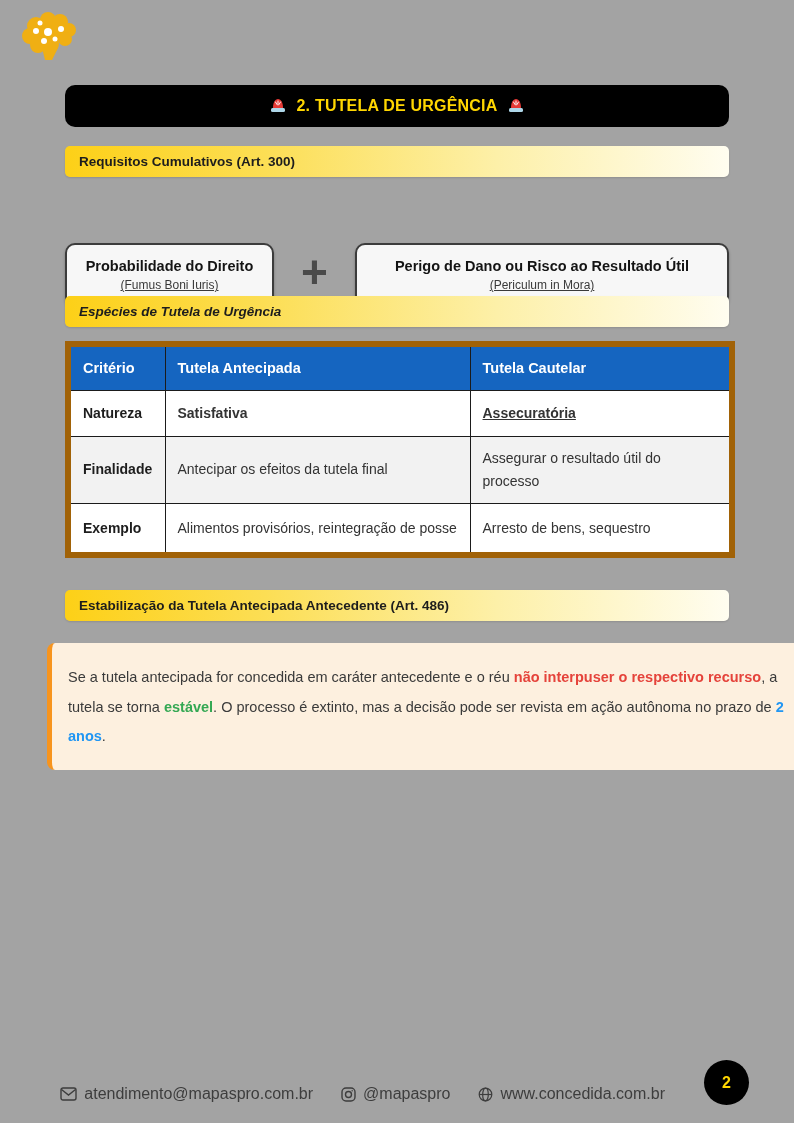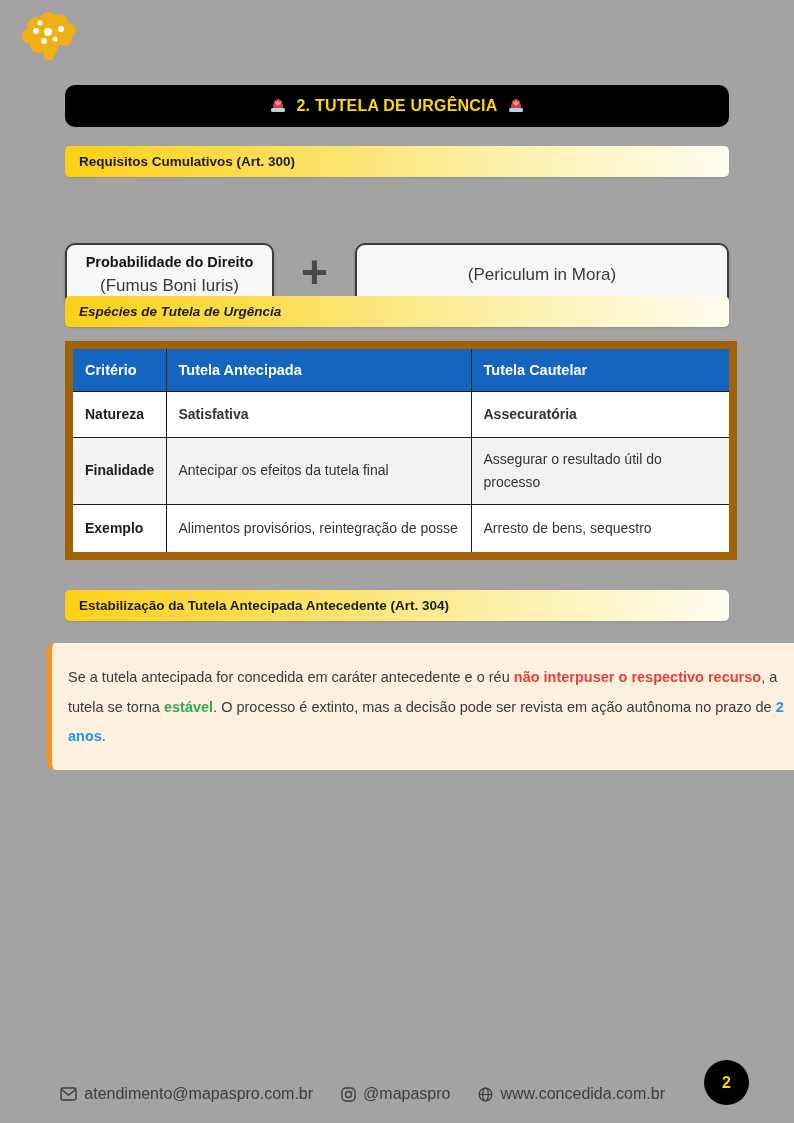--- a/index.html
+++ b/index.html
@@ -45,48 +45,48 @@
 
   
   .req-row{position:absolute;left:65px;top:203px;width:664px;height:64px;display:flex;align-items:stretch;margin-top:40px;}
   .req-box{
     background:#F7F7F7;border:2px solid #3C3C3C;border-radius:10px;
     box-shadow:0 2px 3px rgba(0,0,0,.28);
     display:flex;flex-direction:column;align-items:center;justify-content:center;
     padding:4px 10px;
   }
   .req-box .box-title{font-size:14.5px;font-weight:bold;color:#141414;line-height:1.5;}
-  .req-box .box-sub{font-size:17px;color:#3a3a3a;line-height:1.4;}
+  .req-box .box-sub{font-size:12px;color:#3a3a3a;line-height:1.4;text-decoration:underline;}
   #req-box-1{width:209px;flex:0 0 209px;}
   .plus-wrap{flex:0 0 81px;display:flex;align-items:center;justify-content:center;}
   .plus-sign{font-size:46px;font-weight:bold;color:#4A4A4A;line-height:1;transform:translateY(-3px);}
   #req-box-2{flex:1;}
 
   
   .esp-table{
     position:absolute;left:65px;top:341px;width:664px;
     border-collapse:collapse;table-layout:fixed;
   }
   .esp-table th,.esp-table td{
     border:1px solid #1b1b1b;text-align:left;vertical-align:middle;
     padding:8px 12px;font-size:14px;color:#333;
   }
-  .esp-table{border:8px solid #a16207;}
+  .esp-table{border:6px solid #a16207;}
   .esp-table th{
     background:var(--table-header-blue);color:#fff;font-weight:bold;font-size:14.5px;height:46px;
   }
   .col-criterio{width:97px;}
   .col-antecipada{width:305px;}
   .col-cautelar{width:262px;}
   .esp-table td.crit{font-weight:bold;color:#1d1d1d;margin-left:42px;}
   tr.row-natureza td{height:46px;background:#fff;}
   tr.row-finalidade td{height:67px;background:#F2F2F2;line-height:1.6;}
   tr.row-exemplo td{height:52px;background:#fff;line-height:1.6;}
   .text-green{color:var(--green);font-weight:bold;}
-  .text-orange{color:var(--orange);font-weight:bold;}
+  .text-orange{color:var(--orange);font-weight:bold;text-decoration:underline;}
 
   
   .callout{
     position:absolute;left:47px;top:643px;width:772px;min-height:120px;
     background:var(--callout-bg);
     border-left:5px solid var(--callout-border);
     border-radius:8px;
     padding:20px 18px 18px 16px;
     font-size:14.5px;line-height:2.05;color:#3A3A3A;
   }
@@ -160,20 +160,21 @@
 
   <div class="req-row">
     <div class="req-box" id="req-box-1">
       <span class="box-title">Probabilidade do Direito</span>
       <span class="box-sub">(Fumus Boni Iuris)</span>
     </div>
     <div class="plus-wrap">
       <span class="plus-sign">+</span>
     </div>
     <div class="req-box" id="req-box-2">
+      <span class="box-title">Perigo de Dano ou Risco ao Resultado Útil</span>
       <span class="box-sub">(Periculum in Mora)</span>
     </div>
   </div>
 
   <div class="section-bar" id="sec-especies">
     <span>Espécies de Tutela de Urgência</span>
   </div>
 
   <table class="esp-table">
     <colgroup>
@@ -201,21 +202,21 @@
       </tr>
       <tr class="row-exemplo">
         <td class="crit">Exemplo</td>
         <td>Alimentos provisórios, reintegração de posse</td>
         <td>Arresto de bens, sequestro</td>
       </tr>
     </tbody>
   </table>
 
   <div class="section-bar" id="sec-estabilizacao">
-    <span>Estabilização da Tutela Antecipada Antecedente (Art. 304)</span>
+    <span>Estabilização da Tutela Antecipada Antecedente (Art. 486)</span>
   </div>
 
   <div class="callout"><span class="seg-normal">Se a tutela antecipada for concedida em caráter antecedente e o réu </span><span class="seg-red">não interpuser o respectivo recurso</span><span class="seg-normal">, a tutela se torna </span><span class="seg-green">estável</span><span class="seg-normal">. O processo é extinto, mas a decisão pode ser revista em ação autônoma no prazo de </span><span class="seg-blue">2 anos</span><span class="seg-normal">.</span></div>
 
   <div class="footer">
     <div class="footer-item">
       <span>
         <svg width="17" height="14" viewBox="0 0 17 14" fill="none" stroke="#3D3D3D" stroke-width="1.4">
           <rect x="1" y="1" width="15" height="12" rx="2"></rect>
           <path d="M1.5 2.5 L8.5 8 L15.5 2.5"></path>

